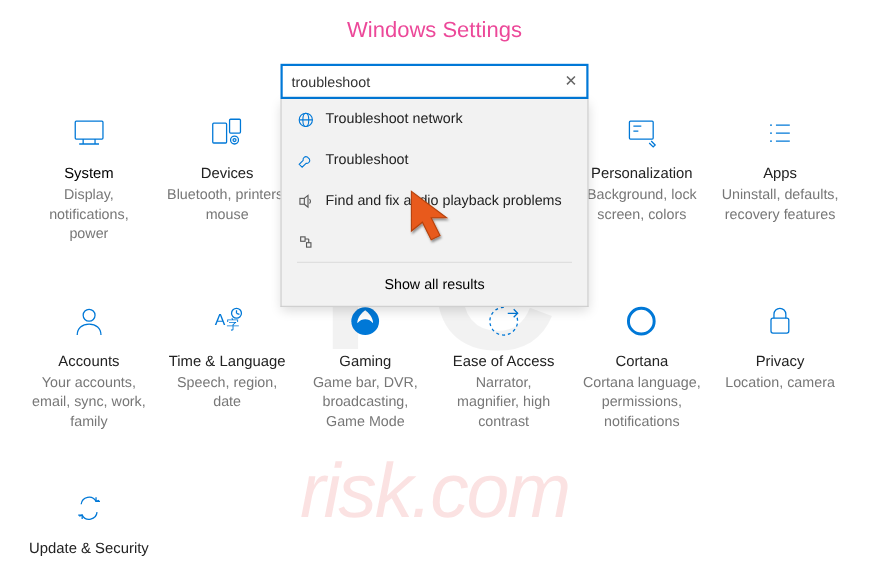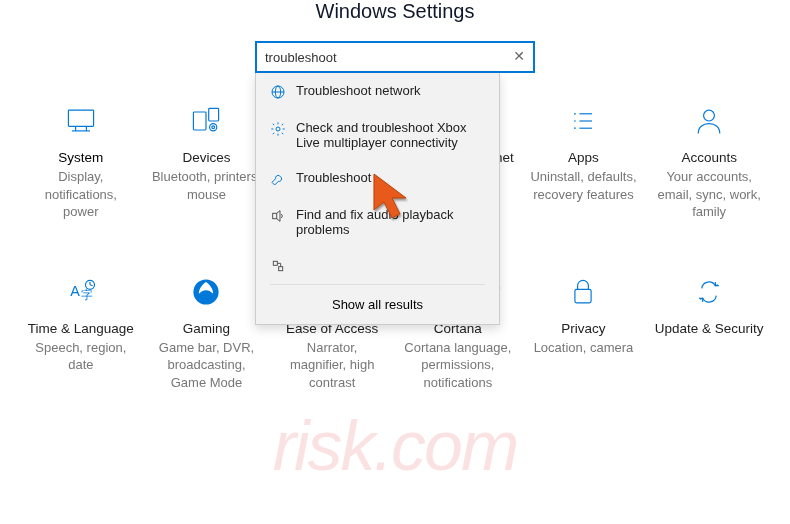--- a/index.html
+++ b/index.html
@@ -11,31 +11,31 @@
   font-size: 160px; font-weight: 900; letter-spacing: -8px;
   pointer-events: none; z-index: 0; white-space: nowrap;
 }
 .wm-main { color: rgba(0,0,0,0.05); }
 .wm-sub {
   position: absolute; left: 50%; top: 78%; transform: translate(-50%, -50%);
   font-size: 70px; font-weight: 400; letter-spacing: -2px;
   color: rgba(220,20,20,0.12); font-style: italic; z-index: 0; margin-top: 37px;
 }
 
-.page-title { text-align: center; font-size: 20px; font-weight: 300; color: #0f172a; padding-top: 0; position: relative; z-index: 1; }
+.page-title { text-align: center; font-size: 20px; font-weight: 300; color: #ec4899; padding-top: 17px; position: relative; z-index: 1; }
 
 .search-wrap { position: relative; width: 280px; margin: 18px auto 0; z-index: 5; }
 .searchbox {
   width: 100%; height: 32px; border: 2px solid #0078d7; padding: 0 28px 0 8px;
   font-size: 13px; color: #333; outline: none; background: #fff;
 }
 .search-clear { position: absolute; right: 6px; top: 5px; width: 20px; height: 20px; color: #666; cursor: pointer; display:flex; align-items:center; justify-content:center; font-size: 14px; }
 
 .dropdown {
-  position: absolute; top: 32px; left: 0; width: 245px; background: #f2f2f2;
+  position: absolute; top: 32px; left: 0; width: 280px; background: #f2f2f2;
   border: 1px solid #ccc; border-top: none; z-index: 6;
   box-shadow: 0 4px 10px rgba(0,0,0,0.15);
 }
 .dd-item { display: flex; align-items: flex-start; gap: 10px; padding: 10px 14px; font-size: 13px; color: #222; cursor: pointer; }
 .dd-icon { width: 16px; height: 16px; flex-shrink: 0; margin-top: 1px; display: flex; align-items:center; justify-content:center; }
 .dd-icon svg { width: 16px; height: 16px; stroke: #0078d7; fill: none; stroke-width: 1.5; }
 .dd-icon.multi svg { stroke: #555; }
 .dd-showall { text-align: center; padding: 12px; font-size: 13px; border-top: 1px solid #ddd; margin: 0 14px; cursor: pointer; }
 
 
@@ -74,29 +74,20 @@
   <div class="dropdown">
     <div class="dd-item">
       <span class="dd-icon">
           <svg viewBox="0 0 24 24">
             <circle cx="12" cy="12" r="9"></circle>
             <ellipse cx="12" cy="12" rx="4" ry="9"></ellipse>
             <line x1="3" y1="12" x2="21" y2="12"></line>
           </svg>
         </span>
       <span>Troubleshoot network</span>
-    </div>
-    <div class="dd-item">
-      <span class="dd-icon">
-          <svg viewBox="0 0 24 24">
-            <circle cx="12" cy="12" r="3"></circle>
-            <path d="M12 2v3M12 19v3M4.2 4.2l2.1 2.1M17.7 17.7l2.1 2.1M2 12h3M19 12h3M4.2 19.8l2.1-2.1M17.7 6.3l2.1-2.1"></path>
-          </svg>
-        </span>
-      <span>Check and troubleshoot Xbox Live multiplayer connectivity</span>
     </div>
     <div class="dd-item">
       <span class="dd-icon">
           <svg viewBox="0 0 24 24">
             <path d="M14 7a4 4 0 0 0-5.6 4.6L3 17l4 4 5.4-5.4A4 4 0 0 0 17 10l-3-3z"></path>
           </svg>
         </span>
       <span>Troubleshoot</span>
     </div>
     <div class="dd-item">
@@ -180,20 +171,32 @@
           <ellipse cx="20" cy="20" rx="6" ry="14"></ellipse>
           <line x1="6" y1="20" x2="34" y2="20"></line>
           <line x1="8" y1="13" x2="32" y2="13"></line>
           <line x1="8" y1="27" x2="32" y2="27"></line>
         </svg>
       </div>
     <div class="tile-title">Network &amp; Internet</div>
     <div class="tile-desc">Wi-Fi, airplane mode, VPN</div>
   </div>
 
+  <div class="tile">
+    <div class="tile-icon">
+        <svg viewBox="0 0 40 40">
+          <rect x="8" y="8" width="24" height="18" rx="1"></rect>
+          <path d="M28 30l4 4 2-2-4-4"></path>
+          <line x1="12" y1="13" x2="20" y2="13"></line>
+          <line x1="12" y1="18" x2="17" y2="18"></line>
+        </svg>
+      </div>
+    <div class="tile-title">Personalization</div>
+    <div class="tile-desc">Background, lock screen, colors</div>
+  </div>
 
   <div class="tile">
     <div class="tile-icon">
         <svg viewBox="0 0 40 40">
           <line x1="10" y1="12" x2="12" y2="12"></line>
           <line x1="16" y1="12" x2="30" y2="12"></line>
           <line x1="10" y1="20" x2="12" y2="20"></line>
           <line x1="16" y1="20" x2="30" y2="20"></line>
           <line x1="10" y1="28" x2="12" y2="28"></line>
           <line x1="16" y1="28" x2="30" y2="28"></line>

